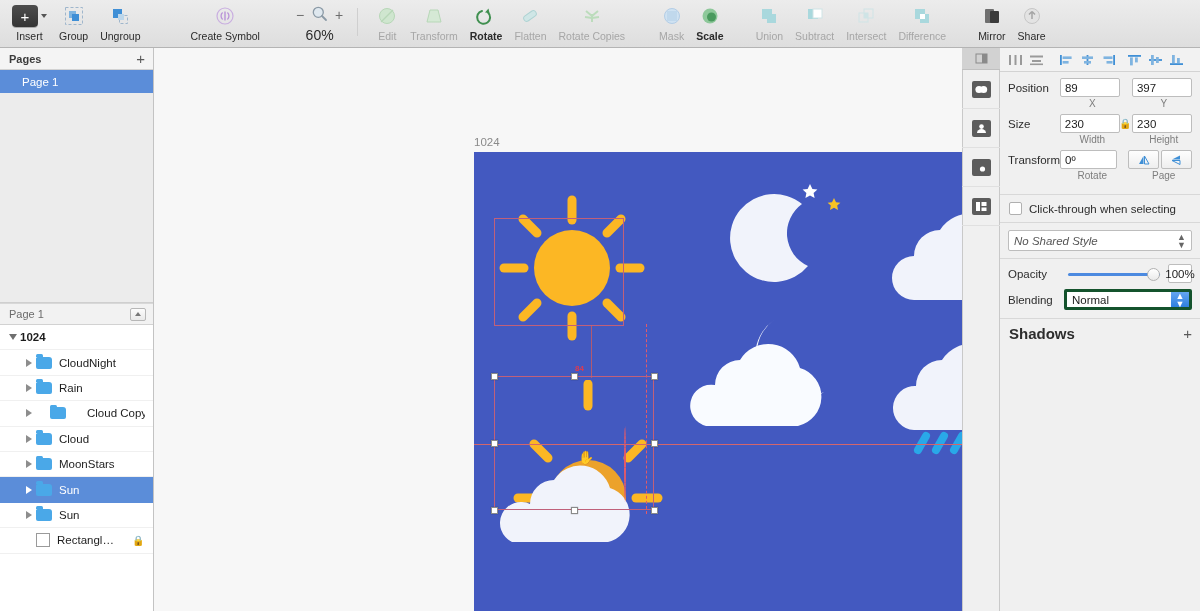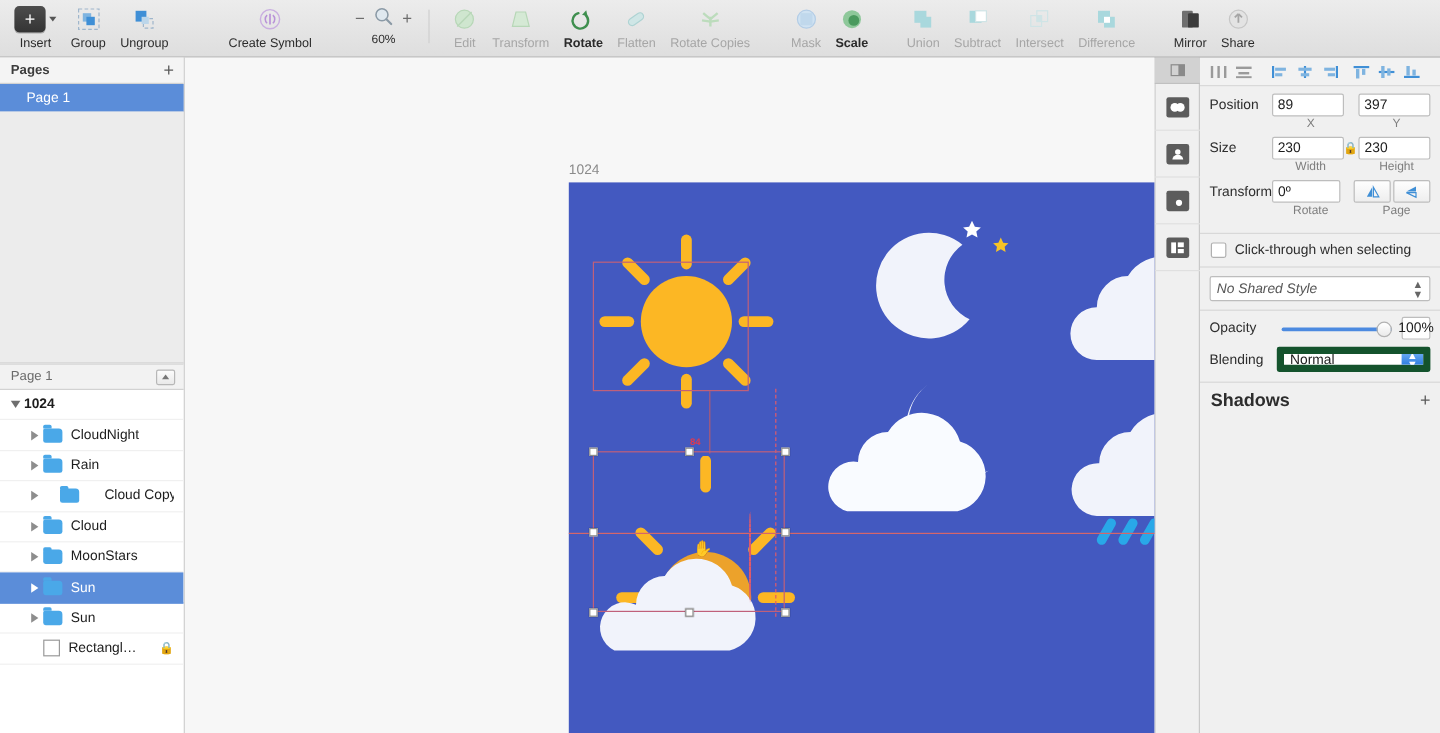--- a/index.html
+++ b/index.html
@@ -41,21 +41,21 @@
     display: flex; align-items: center; justify-content: center;
     color: #fff; font-size: 15px; line-height: 1;
     box-shadow: 0 1px 0 rgba(0,0,0,.25);
   }
   .caret-dn { width:0;height:0;border-left:3.5px solid transparent;border-right:3.5px solid transparent;border-top:4px solid #555; margin-left:3px; }
 
   
   .zoomwrap { display: flex; flex-direction: column; align-items: center; padding-top: 5px; }
   .zoomrow { display: flex; align-items: center; gap: 7px; }
   .zoom-sign { font-size: 14px; color: #6d6d6d; line-height: 1; }
-  .zoom-pct { font-size: 10px; color: #2b2b2b; margin-top: 3px; }
+  .zoom-pct { font-size: 14px; color: #2b2b2b; margin-top: 3px; }
 
   
   .body { flex: 1; display: flex; min-height: 0; }
 
   
   .left {
     width: 154px; flex: 0 0 154px; background: #ececec;
     border-right: 1px solid #c3c3c3; display: flex; flex-direction: column;
     position: relative;
   }
@@ -185,21 +185,21 @@
   .stepper-glyph { font-size: 9px; color: #666; line-height: 8px; text-align: center; }
   .op-row { display: flex; align-items: center; padding: 5px 8px 2px 8px; }
   .slider { flex: 1; height: 14px; position: relative; margin: 0 8px 0 4px; }
   .slider-track { position: absolute; top: 6px; left: 0; right: 0; height: 3px; background: #4c8ae0; border-radius: 2px; }
   .slider-knob { position: absolute; top: 1px; right: 0; width: 13px; height: 13px; border-radius: 50%;
                  background: linear-gradient(to bottom,#fff,#eaeaea); border: 1px solid #b2b2b2; }
   .pct-fld { width: 24px; height: 19px; border: 1px solid #bdbdbd; border-radius: 2px; background: #fff;
              font-size: 11.5px; display: flex; align-items: center; justify-content: center; color:#1b1b1b; }
   .blend-row { display: flex; align-items: center; padding: 4px 8px 8px 8px; border-bottom: 1px solid #d8d8d8; }
   .blend-fld {
-    flex: 1; height: 21px; border: 6px solid #14532d; border-radius: 2px; background: #fff;
+    flex: 1; height: 21px; border: 3px solid #14532d; border-radius: 2px; background: #fff;
     display: flex; align-items: center; justify-content: space-between; font-size: 11.5px; color: #1b1b1b;
     padding-left: 5px; overflow: hidden;
   }
   .blend-step { width: 18px; height: 100%; background: linear-gradient(to bottom,#64a6f0,#2f7fe0);
                 display: flex; align-items: center; justify-content: center; color: #fff; }
   .shadow-row { display: flex; align-items: center; justify-content: space-between; padding: 6px 8px 6px 9px; }
   .shadow-title { font-size: 15px; font-weight: bold; color: #2d2d2d; }
   .insp-rest { flex: 1; background: #f0f0f0; }
 </style>
 </head>

